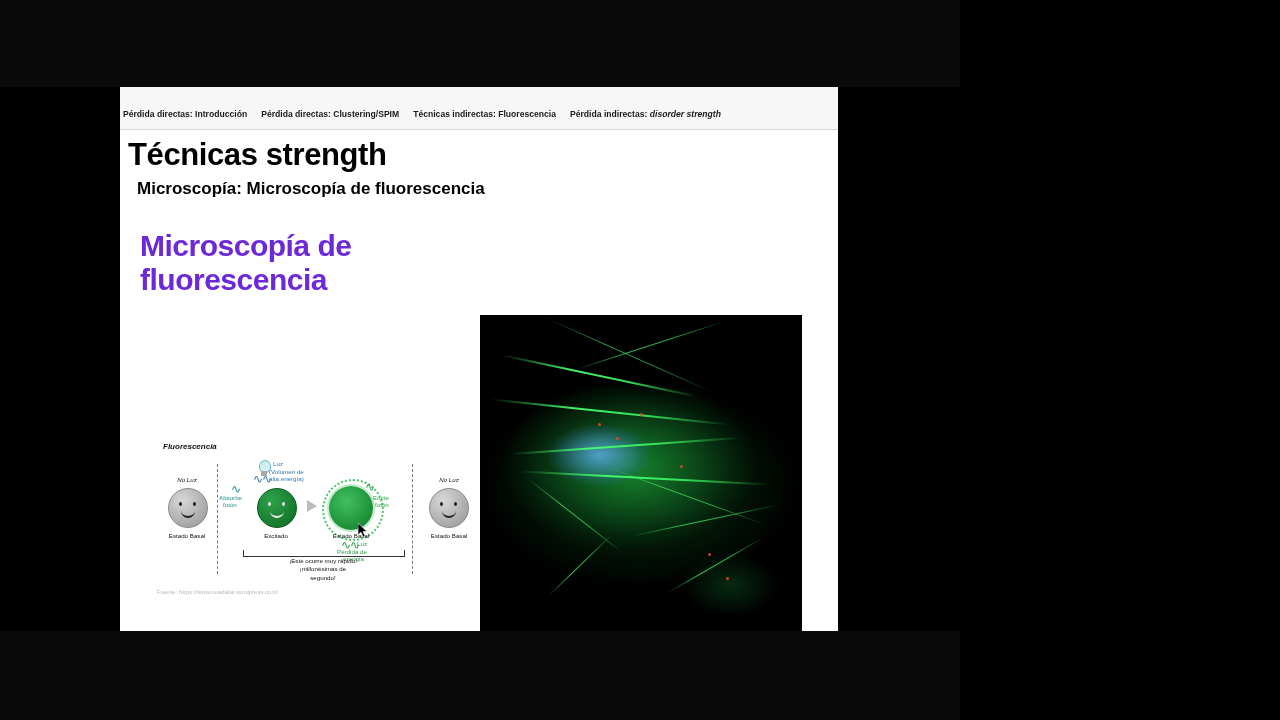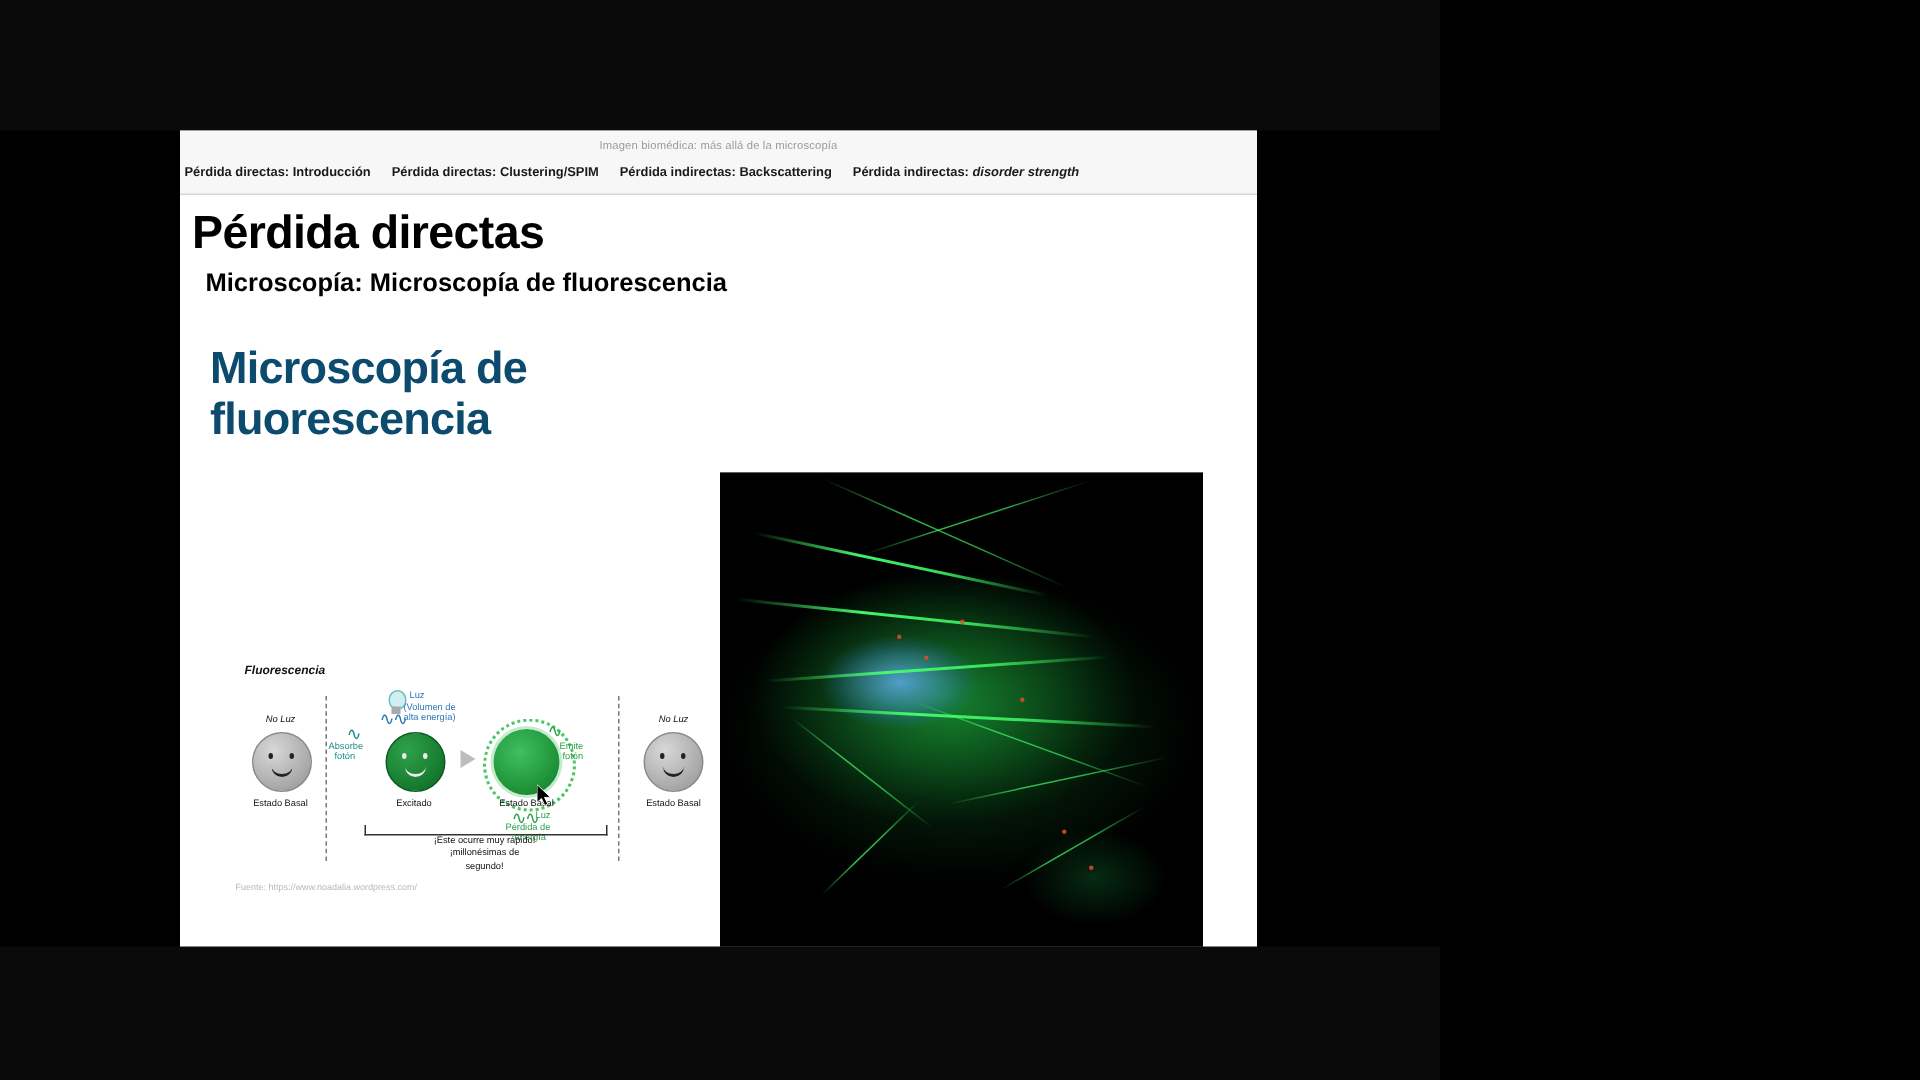--- a/index.html
+++ b/index.html
@@ -135,21 +135,21 @@
   }
 
   .big-heading {
     position: absolute;
     left: 8px;
     top: 15px;
     width: 330px;
     font-size: 30px;
     line-height: 1.13;
     font-weight: bold;
-    color: #0c4a6e;
+    color: #6d28d9;
     letter-spacing: -0.5px;
   }
 
   
   .diagram {
     position: absolute;
     left: 25px;
     top: 228px;
     width: 330px;
     height: 150px;
@@ -368,30 +368,29 @@
 
   <div class="share-region">
     <div class="share-bands-top"></div>
     <div class="share-bands-bottom"></div>
     <div class="share-bands-left"></div>
     <div class="share-bands-right"></div>
 
     <div class="slide">
 
       <div class="slide-header"></div>
-      <div class="slide-mini-title">Imagen biomédica: más allá de la microscopía</div>
 
       <div class="nav-strip">
         <span class="nav-item first">Pérdida directas: Introducción</span>
         <span class="nav-item">Pérdida directas: Clustering/SPIM</span>
-        <span class="nav-item">Pérdida indirectas: Backscattering</span>
+        <span class="nav-item">Técnicas indirectas: Fluorescencia</span>
         <span class="nav-item"><span>Pérdida indirectas: </span><span class="ital">disorder strength</span></span>
       </div>
 
-      <div class="slide-title">Pérdida directas</div>
+      <div class="slide-title">Técnicas strength</div>
       <div class="slide-subtitle">Microscopía: Microscopía de fluorescencia</div>
 
       <div class="content-card">
 
         <div class="big-heading">
           <div>Microscopía de</div>
           <div>fluorescencia</div>
         </div>
 
         <div class="diagram">

